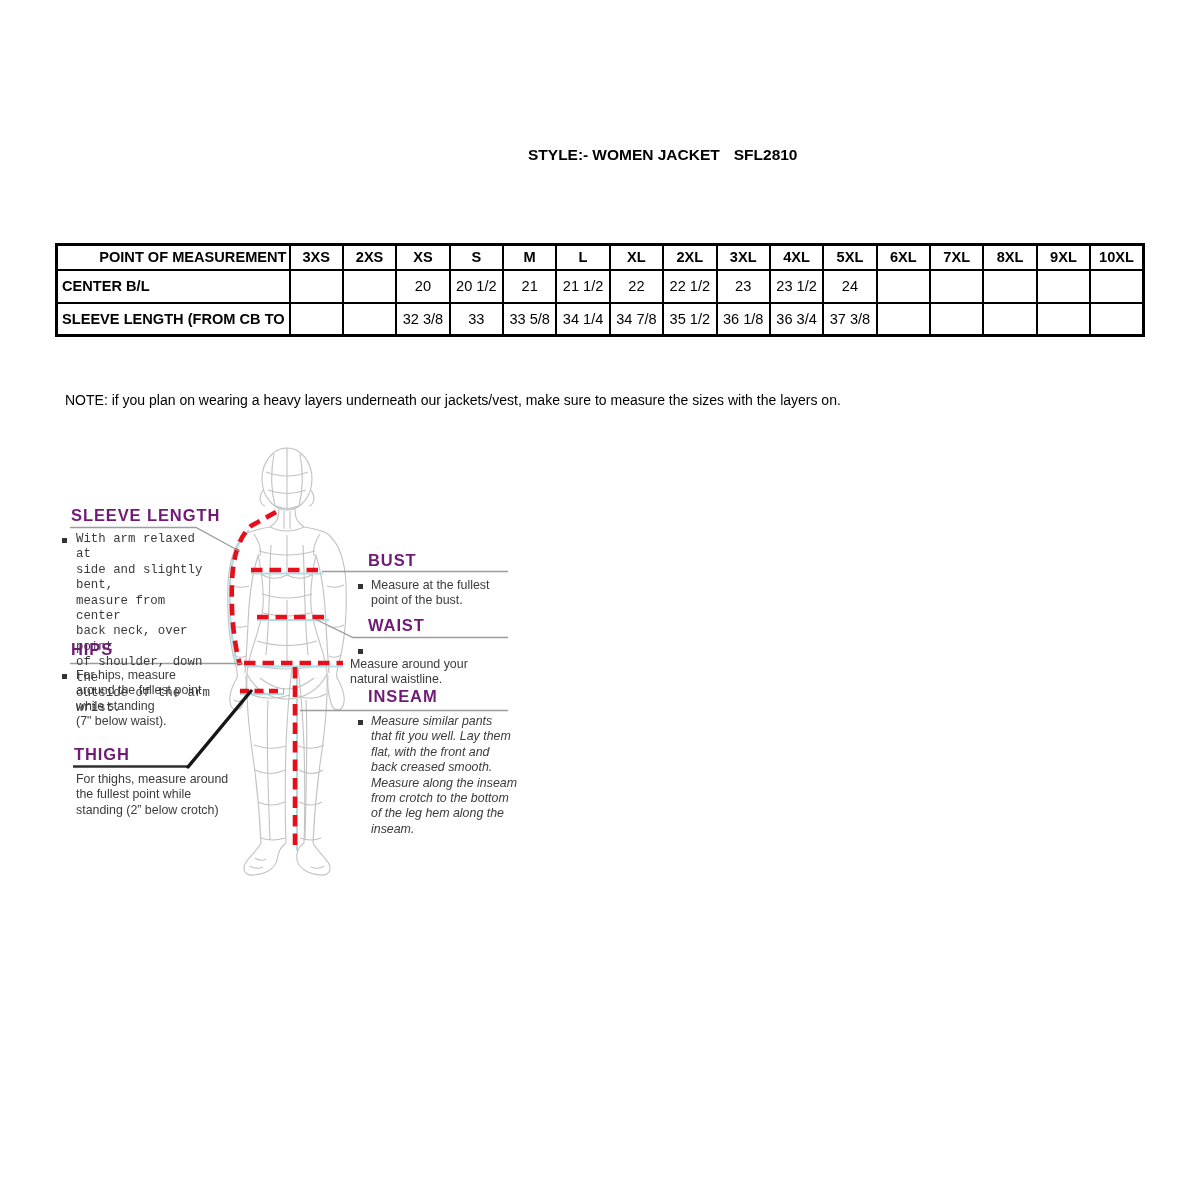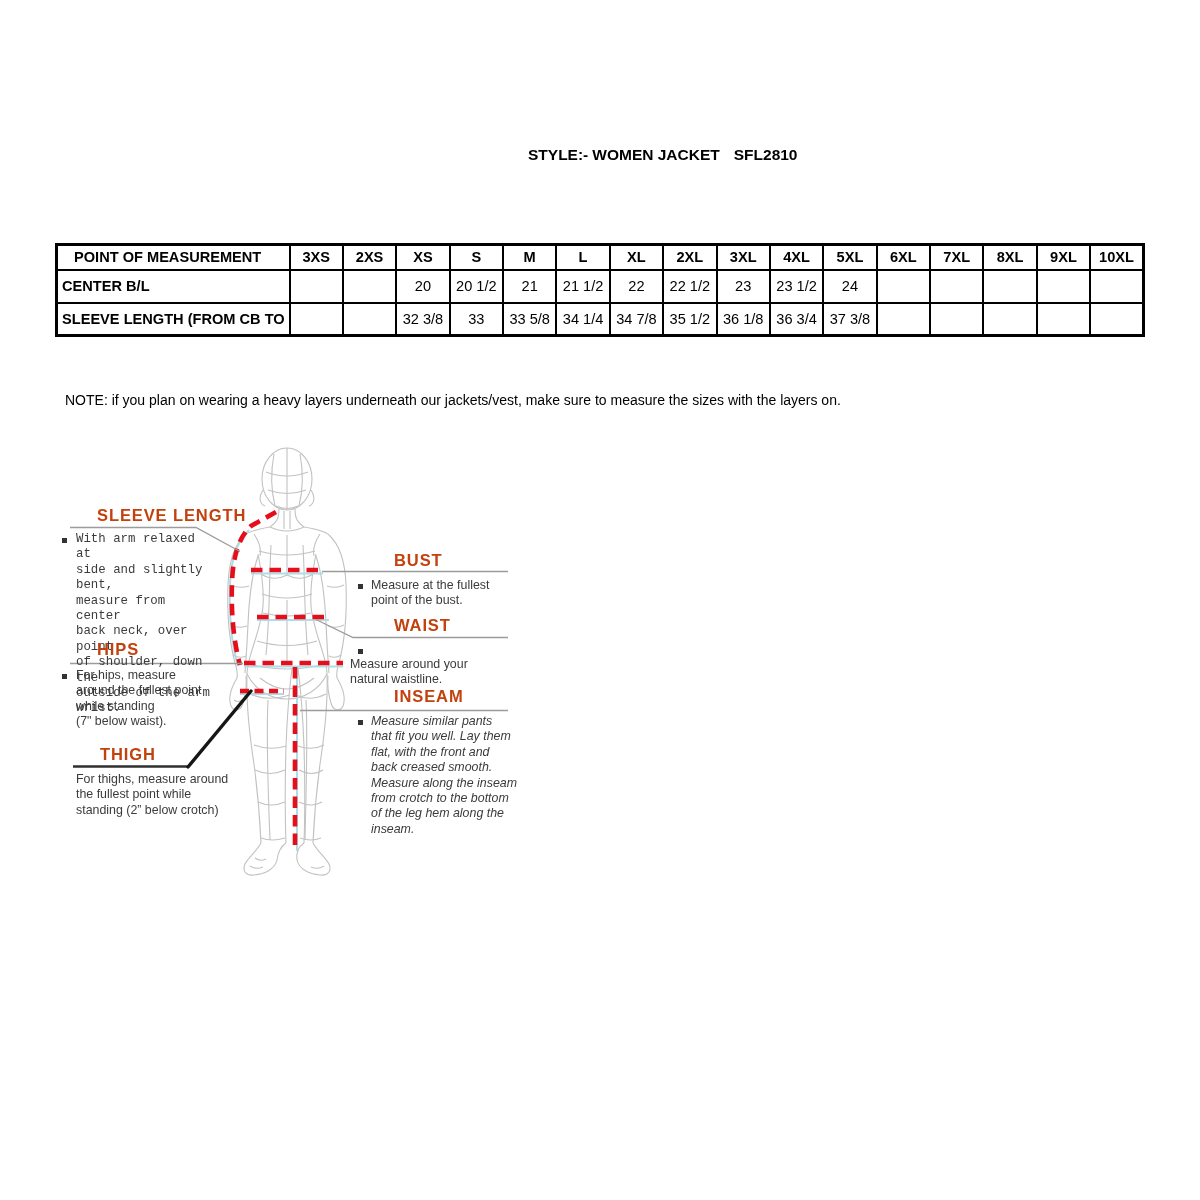--- a/index.html
+++ b/index.html
@@ -10,29 +10,29 @@
   .title .t-prod{margin-left:4px;}
   .title .t-code{margin-left:14px;}
   
   .size-table{position:absolute;left:55px;top:243px;width:1090px;border-collapse:collapse;
               table-layout:fixed;border:3px solid #000;}
   .size-table col.c-pom{width:233px;}
   .size-table th,.size-table td{border:2px solid #000;padding:0 2px;font-size:14.6px;
               vertical-align:middle;background:#fff;overflow:hidden;white-space:nowrap;}
   .size-table tr.hdr{height:25px;}
   .size-table tr.row{height:33px;}
-  .size-table th.pom{text-align:left;padding-left:16px;font-weight:bold;}
+  .size-table th.pom{text-align:right;padding-left:0;font-weight:bold;}
   .size-table th.size-h{text-align:center;font-weight:bold;}
   .size-table th.rl{text-align:left;padding-left:4px;font-weight:bold;}
   .size-table td.val{text-align:center;font-weight:normal;}
   
   .note{position:absolute;left:65px;top:392px;font-size:14px;font-weight:normal;white-space:nowrap;}
   
   .fig-svg{position:absolute;left:50px;top:440px;width:470px;height:460px;}
-  .h-label{position:absolute;font-size:16.5px;font-weight:bold;letter-spacing:0.9px;color:#c2410c;white-space:nowrap;margin-left:26px;}
+  .h-label{position:absolute;font-size:16.5px;font-weight:bold;letter-spacing:0.9px;color:#701a75;white-space:nowrap;}
   .desc{position:absolute;font-size:12.4px;line-height:15.4px;color:#3b3b3b;white-space:pre-line;}
   .bullet{position:absolute;width:4.5px;height:4.5px;background:#333;}
 </style>
 </head>
 <body>
 
 <div class="page">
 
   <div class="title">
     <span>STYLE:-</span><span class="t-prod">WOMEN JACKET</span><span class="t-code">SFL2810</span>

